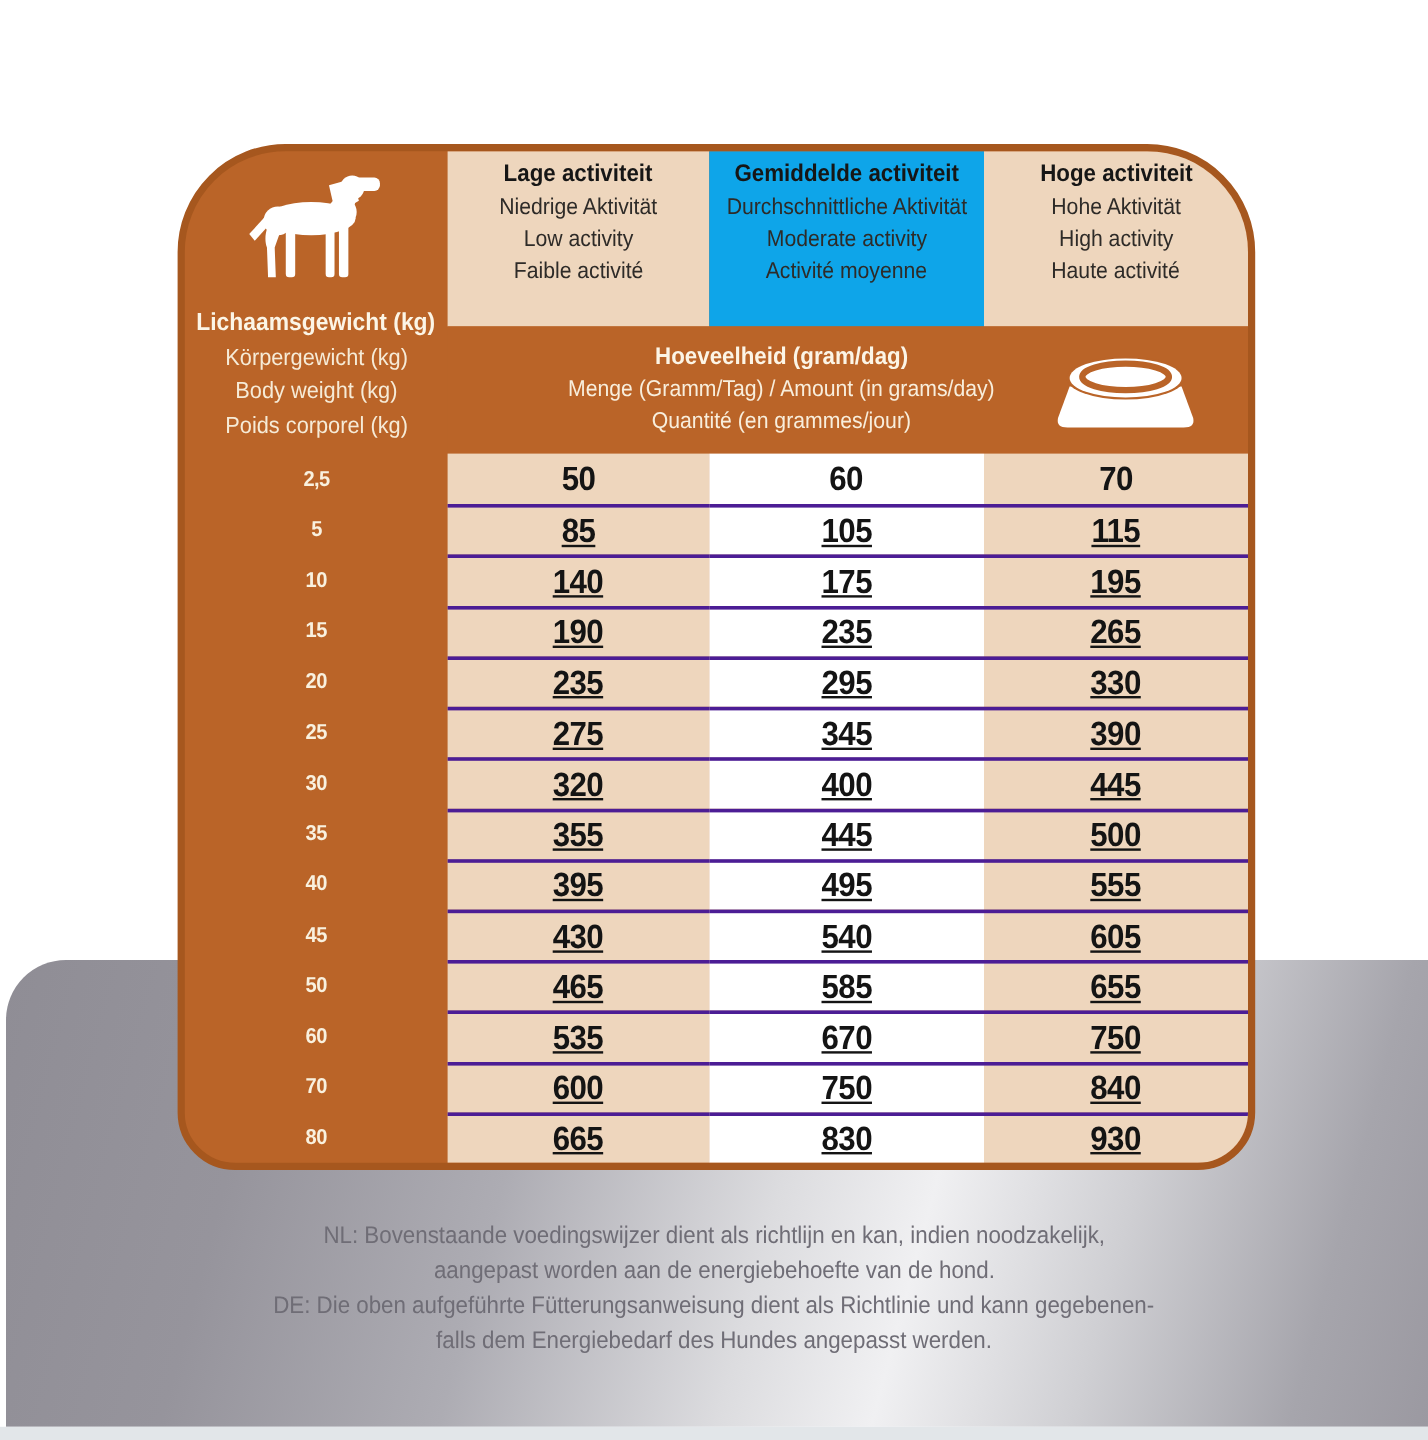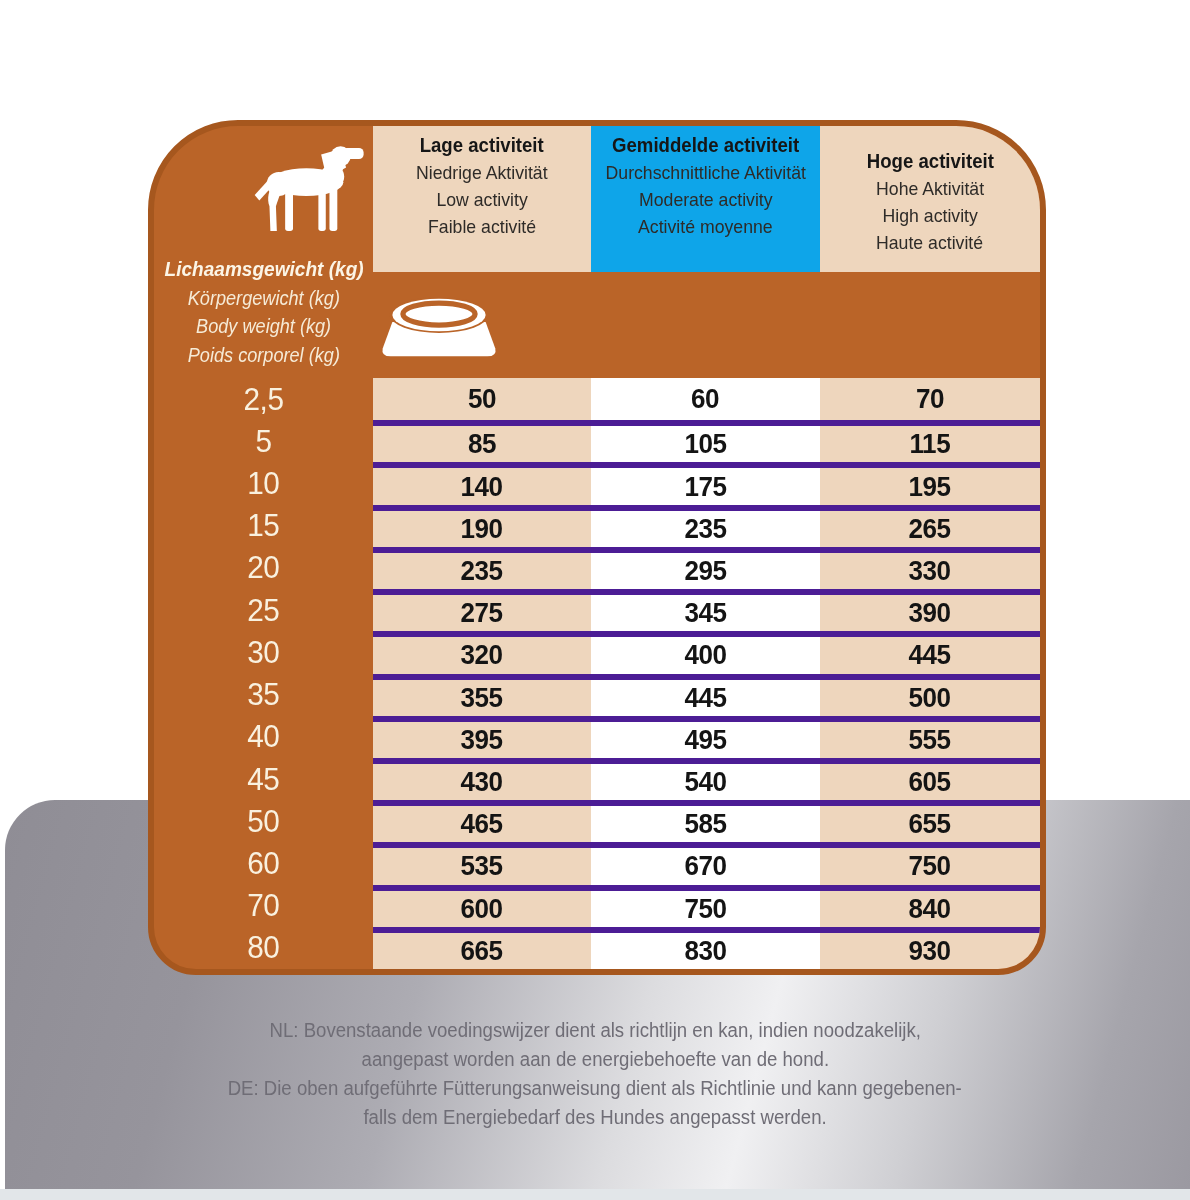--- a/index.html
+++ b/index.html
@@ -38,53 +38,53 @@
     display:grid; width:100%; height:100%;
     grid-template-columns:219px 218px 229px 1fr;
     grid-template-rows:146px 106px repeat(14, 1fr);
   }
 
   
   .hd { display:flex; flex-direction:column; align-items:center; justify-content:flex-start;
         padding-top:6px; text-align:center; }
   .hd-low  { grid-column:2; grid-row:1; background:#EED6BD; }
   .hd-mod  { grid-column:3; grid-row:1; background:#0ea5e9; }
-  .hd-high { grid-column:4; grid-row:1; background:#EED6BD;justify-content:center; }
+  .hd-high { grid-column:4; grid-row:1; background:#EED6BD; }
   .hd .t  { font-size:20px; font-weight:bold; color:#161616; line-height:27px; }
   .hd .s  { font-size:19px; color:#2E2B28; line-height:27px; }
 
   
   .corner {
     grid-column:1; grid-row:1/3;
-    display:flex; flex-direction:column; align-items:flex-end; justify-content:space-between;
-    padding:14px 2px 8px 2px; text-align:center;font-style:italic;
+    display:flex; flex-direction:column; align-items:center; justify-content:space-between;
+    padding:14px 2px 8px 2px; text-align:center;
   }
   .corner .txt { line-height:27.5px; }
   .corner .t { font-size:20.5px; font-weight:bold; color:#FCF5E6; }
   .corner .s { font-size:19.5px; color:#F6EBD7; }
   .dog-wrap { width:120px; height:100px; }
 
   
   .banner {
     grid-column:2/5; grid-row:2; background:#BA6428;
     display:flex; align-items:center;
   }
   .banner .txt { flex:1; text-align:center; padding-left:58px; line-height:26px; }
   .banner .t { font-size:20px; font-weight:bold; color:#FCF5E6; }
   .banner .s { font-size:19px; color:#F8EEDC; }
   .bowl-wrap { width:132px; height:81px; margin-right:36px; flex:none; }
 
   
   .rw { display:contents; }
   .cell { display:flex; align-items:center; justify-content:center; }
-  .cw { color:#F9F1DF; font-size:32px; font-weight:normal; letter-spacing:-0.5px; }
+  .cw { color:#F9F1DF; font-size:18px; font-weight:bold; letter-spacing:-0.5px; }
   .cl, .ch { background:#EED6BD; }
   .cm { background:#FFFFFF; }
   .cl, .cm, .ch { color:#141414; font-size:28px; font-weight:bold; letter-spacing:-0.5px; }
-  .rw + .rw .cl, .rw + .rw .cm, .rw + .rw .ch { border-top:6px solid #4c1d95; }
+  .rw + .rw .cl, .rw + .rw .cm, .rw + .rw .ch { border-top:3px solid #4c1d95;text-decoration:underline; }
 
   
   .notes {
     position:absolute; left:0; right:0; top:1016px;
     text-align:center; color:#6F6D76;
     font-size:20px; line-height:29px;
   }
 </style>
 </head>
 <body>
@@ -133,20 +133,25 @@
       <span class="s cond">Activité moyenne</span>
     </div>
     <div class="hd hd-high">
       <span class="t cond">Hoge activiteit</span>
       <span class="s cond">Hohe Aktivität</span>
       <span class="s cond">High activity</span>
       <span class="s cond">Haute activité</span>
     </div>
 
     <div class="banner">
+      <div class="txt">
+        <span class="t cond">Hoeveelheid (gram/dag)</span><br>
+        <span class="s cond">Menge (Gramm/Tag) / Amount (in grams/day)</span><br>
+        <span class="s cond">Quantité (en grammes/jour)</span>
+      </div>
       <div class="bowl-wrap">
         <svg viewBox="0 0 150 92" width="132" height="81">
           <path d="M22,42 L128,42 L139,72 Q141,81 130,81 L20,81 Q9,81 11,72 Z" fill="#FFFFFF"></path>
           <ellipse cx="75" cy="34" rx="56" ry="20.5" fill="#BA6428"></ellipse>
           <ellipse cx="75" cy="34" rx="53" ry="18.5" fill="#FFFFFF"></ellipse>
           <ellipse cx="75" cy="33" rx="41" ry="12.5" fill="#FFFFFF" stroke="#BA6428" stroke-width="6"></ellipse>
         </svg>
       </div>
     </div>
 

